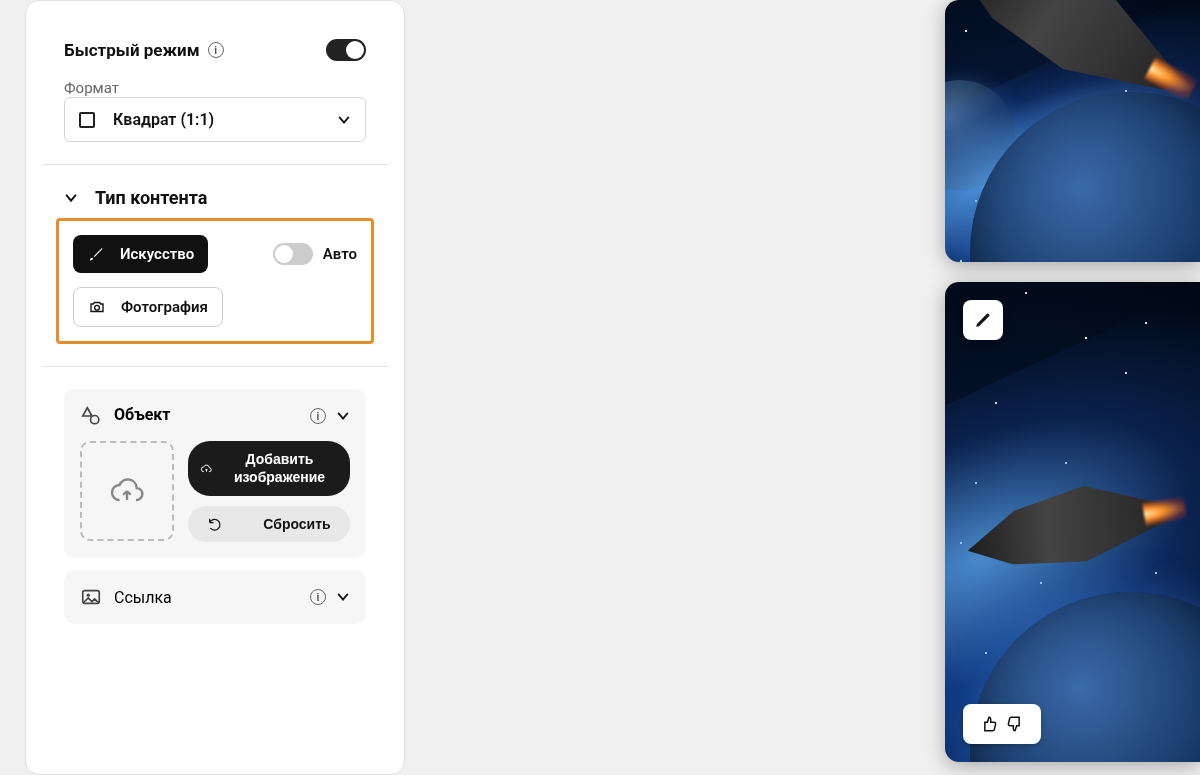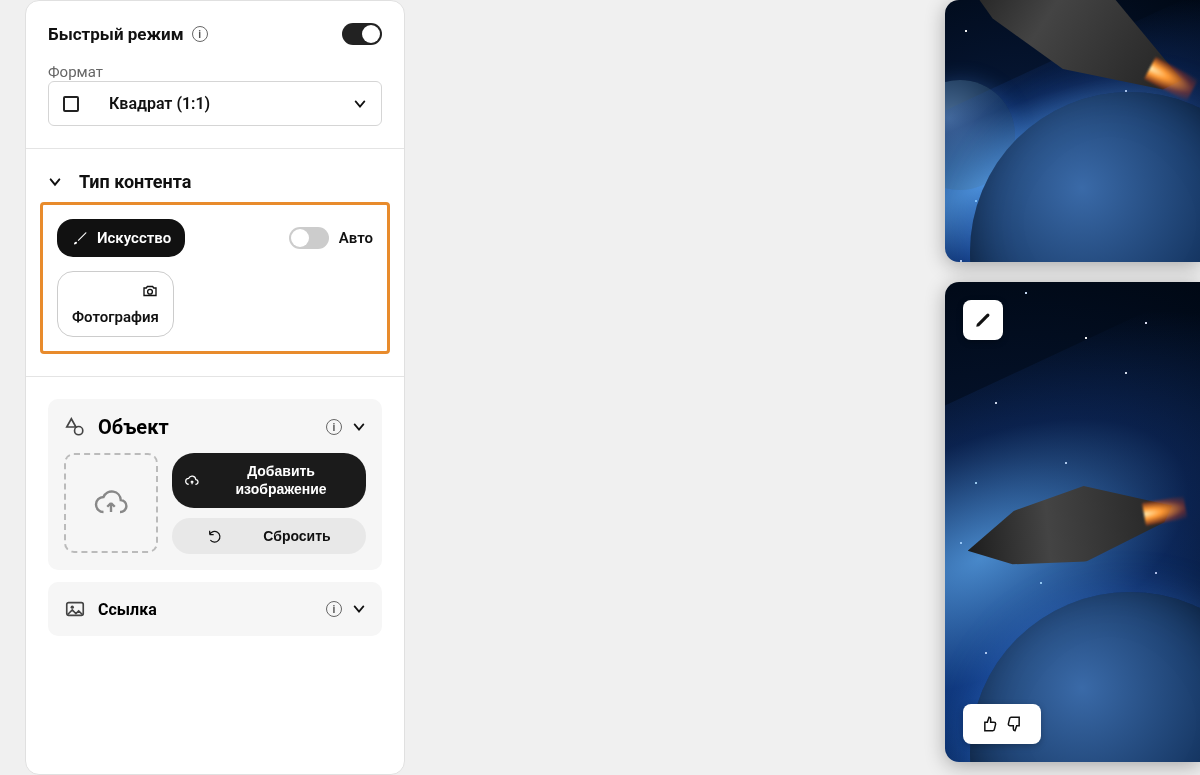--- a/index.html
+++ b/index.html
@@ -13,57 +13,57 @@
   }
   .panel {
     position: absolute;
     left: 25px;
     top: 0;
     width: 380px;
     height: 775px;
     background: #fff;
     border-radius: 14px;
     border: 1px solid #e0e0e0;
-    padding: 22px;
+    padding: 38px;
     overflow: hidden;
   }
   .row { display: flex; align-items: center; justify-content: space-between; margin-bottom: 18px; }
   .fast-label { display:flex; align-items:center; gap:8px; font-size:17px; font-weight:700; color:#111;}
   .info-icon { width:16px; height:16px; display:inline-flex; align-items:center; justify-content:center; border:1.5px solid #666; border-radius:50%; font-size:11px; color:#555; font-weight:600;}
   .toggle { width:40px; height:22px; border-radius:11px; padding:2px; display:flex; align-items:center; cursor:pointer;}
   .toggle.on { background:#222; justify-content:flex-end;}
   .toggle.off { background:#ccc; justify-content:flex-start;}
   .knob { width:18px; height:18px; background:#fff; border-radius:50%;}
   .section-label { font-size:15px; color:#666; }
   .select-box { display:flex; align-items:center; justify-content:space-between; border:1px solid #d5d5d5; border-radius:6px; padding:12px 14px; cursor:pointer; margin-bottom:22px;}
-  .select-left { display:flex; align-items:center; gap:30px;}
+  .select-left { display:flex; align-items:center; gap:18px;}
   .square-icon { width:16px; height:16px; border:2px solid #222; border-radius:2px;}
   .select-text { font-size:16px; font-weight:600; color:#111;}
   .chev { width:14px;}
   .divider { height:1px; background:#e4e4e4; margin: 0 -22px 22px -22px;}
   .sec-header { display:flex; align-items:center; gap:17px; margin-bottom:18px; cursor:pointer;}
   .sec-header .label { font-size:18px; font-weight:700; color:#111;}
   .content-type-box { border:3px solid #e88b2c; border-radius:4px; padding:14px; margin: -8px -8px 22px -8px;}
   .ct-row1 { display:flex; align-items:center; justify-content:space-between; margin-bottom:14px;}
-  .chip { display:flex; align-items:flex-end; gap:8px; padding:10px 14px; border-radius:16px; font-size:15px; font-weight:600; cursor:pointer;}
+  .chip { display:flex; align-items:flex-start; gap:15px; padding:10px 14px; border-radius:8px; font-size:15px; font-weight:600; cursor:pointer;}
   .chip.dark { background:#111; color:#fff;}
-  .chip.light { background:#fff; color:#111; border:1px solid #ccc;flex-direction:column;}
+  .chip.light { background:#fff; color:#111; border:1px solid #ccc;}
   .auto-group { display:flex; align-items:center; gap:10px; font-size:15px; font-weight:600; color:#111;}
   .comp-box { background:#f6f6f6; border-radius:10px; padding:16px; margin-bottom:12px;}
   .comp-header { display:flex; align-items:center; justify-content:space-between; margin-bottom:14px;}
-  .comp-left { display:flex; align-items:center; gap:12px; font-size:20px; font-weight:700;}
+  .comp-left { display:flex; gap:12px; font-size:16px; font-weight:700;}
   .comp-right { display:flex; align-items:center; gap:10px;}
   .comp-body { display:flex; gap:14px; align-items:stretch;}
   .dropzone { width:94px; height:100px; border:2px dashed #bbb; border-radius:10px; display:flex; align-items:center; justify-content:center; cursor:pointer;}
   .comp-btns { flex:1; display:flex; flex-direction:column; gap:10px;}
   .btn { display:flex; align-items:center; justify-content:center; gap:8px; border-radius:22px; padding:10px 12px; font-size:14px; font-weight:700; cursor:pointer; border:none;}
   .btn.dark { background:#1b1b1b; color:#fff; line-height:1.25;}
   .btn.gray { background:#e8e8e8; color:#111;gap:40px;}
   .link-box { background:#f6f6f6; border-radius:10px; padding:16px; display:flex; align-items:center; justify-content:space-between;}
-  .link-left { display:flex; align-items:center; gap:12px; font-size:16px; font-weight:700;}
+  .link-left { display:flex; align-items:center; gap:12px; font-size:16px; font-weight:400;}
 
   
   .img-card { position:absolute; right:0; border-radius:14px 0 0 14px; overflow:hidden; box-shadow: 0 4px 20px rgba(0,0,0,.3);}
   .img1 { top:0; width:255px; height:262px;}
   .img2 { top:282px; width:255px; height:480px;}
   .space-bg { width:100%; height:100%; background: radial-gradient(circle at 30% 90%, #0d3b82 0%, #05142f 55%, #000814 100%); position:relative; overflow:hidden;}
   .glow { position:absolute; left:-30%; top:10%; width:220%; height:80%; background: radial-gradient(ellipse at 20% 40%, rgba(100,180,255,.7) 0%, rgba(30,80,180,.25) 35%, transparent 62%); transform:rotate(-25deg);}
   .planet-arc { position:absolute; right:-90px; bottom:-150px; width:320px; height:320px; border-radius:50%; background: radial-gradient(circle at 35% 30%, #3a6aa8 0%, #12315c 50%, #061427 100%); box-shadow: inset -20px -30px 60px rgba(0,0,0,.7), 0 0 40px rgba(80,150,255,.3);}
   .planet-arc2 { position:absolute; left:-40px; top:80px; width:110px; height:110px; border-radius:50%; background: radial-gradient(circle at 40% 35%, #4a6d96 0%, #16304f 60%, #050c18 100%); box-shadow: 0 0 20px rgba(80,150,255,.25);}
   .ship { position:absolute; top:38%; left:8%; width:82%; height:26%; transform:rotate(-10deg);}

